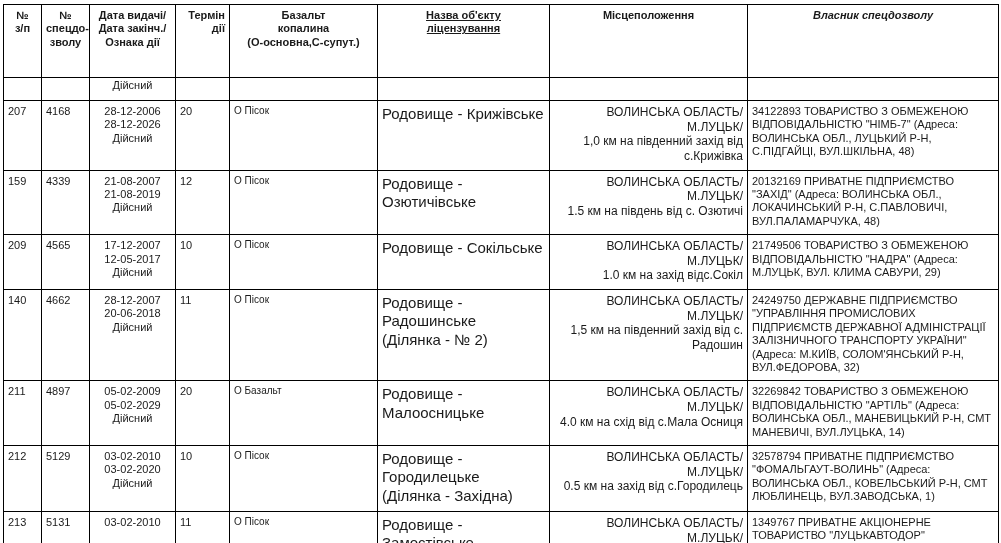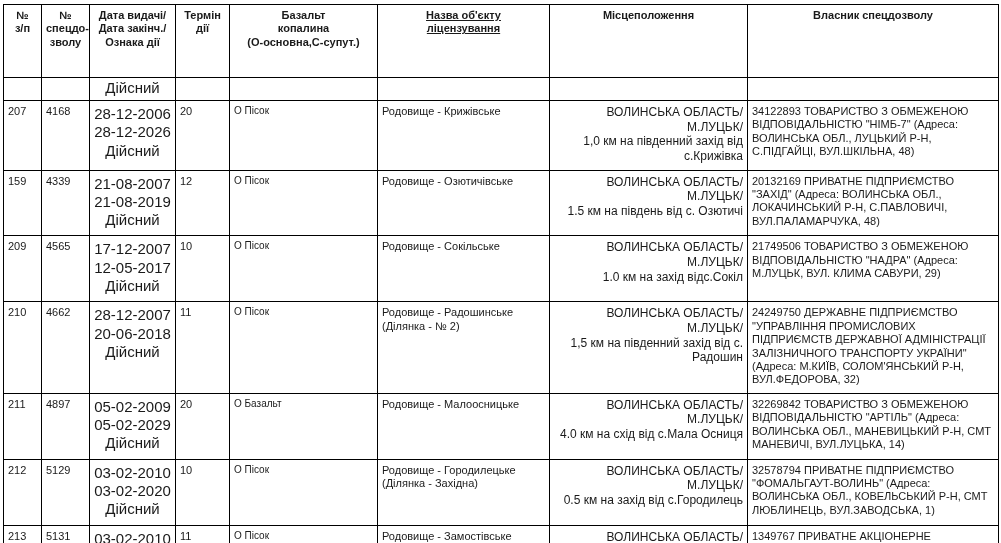--- a/index.html
+++ b/index.html
@@ -48,33 +48,33 @@
   col.c5 { width: 172px; }
   col.c6 { width: 198px; }
   col.c7 { width: 251px; }
 
   td.num, td.spec, td.term {
     text-align: left;
     font-size: 11px;
   }
   td.dates {
     text-align: center;
-    font-size: 15px;
+    font-size: 11px;
     white-space: pre-line;
     margin-top: 25px;
   }
   td.fossil {
     text-align: left;
     padding-left: 16px;
     font-size: 10px;
   }
   td.object {
     text-align: left;
     padding-left: 12px;
-    font-size: 11px;
+    font-size: 15px;
     white-space: pre-line;
   }
   td.location {
     text-align: right;
     font-size: 12px;
     white-space: pre-line;
   }
   td.owner {
     text-align: left;
     font-size: 11px;
@@ -118,29 +118,29 @@
     <thead>
       <tr>
         <th style="white-space: pre-line;">№
 з/п</th>
         <th style="white-space: pre-line;">№
 спецдо-
 зволу</th>
         <th style="white-space: pre-line;">Дата видачі/
 Дата закінч./
 Ознака дії</th>
-        <th style="white-space: pre-line;">Термін
+        <th style="white-space: pre-line; text-align: right;">Термін
 дії</th>
         <th style="white-space: pre-line;">Базальт
 копалина
 (О-основна,С-супут.)</th>
         <th style="white-space: pre-line; text-decoration: underline;">Назва об'єкту
 ліцензування</th>
         <th style="white-space: pre-line;">Місцеположення</th>
-        <th style="white-space: pre-line;">Власник спецдозволу</th>
+        <th style="white-space: pre-line; font-style: italic;">Власник спецдозволу</th>
       </tr>
     </thead>
     <tbody>
       <tr class="spill">
         <td class="num blank"></td>
         <td class="spec blank"></td>
         <td class="dates">Дійсний</td>
         <td class="term blank"></td>
         <td class="fossil blank"></td>
         <td class="object blank"></td>
@@ -182,21 +182,21 @@
 12-05-2017
 Дійсний</td>
         <td class="term">10</td>
         <td class="fossil">О Пісок</td>
         <td class="object">Родовище - Сокільське</td>
         <td class="location">ВОЛИНСЬКА ОБЛАСТЬ/М.ЛУЦЬК/
 1.0 км на захід відс.Сокіл</td>
         <td class="owner">21749506 ТОВАРИСТВО З ОБМЕЖЕНОЮ ВІДПОВІДАЛЬНІСТЮ "НАДРА" (Адреса: М.ЛУЦЬК, ВУЛ. КЛИМА САВУРИ, 29)</td>
       </tr>
       <tr>
-        <td class="num">210</td>
+        <td class="num">140</td>
         <td class="spec">4662</td>
         <td class="dates">28-12-2007
 20-06-2018
 Дійсний</td>
         <td class="term">11</td>
         <td class="fossil">О Пісок</td>
         <td class="object">Родовище - Радошинське
 (Ділянка - № 2)</td>
         <td class="location">ВОЛИНСЬКА ОБЛАСТЬ/М.ЛУЦЬК/
 1,5 км на південний захід від с.

